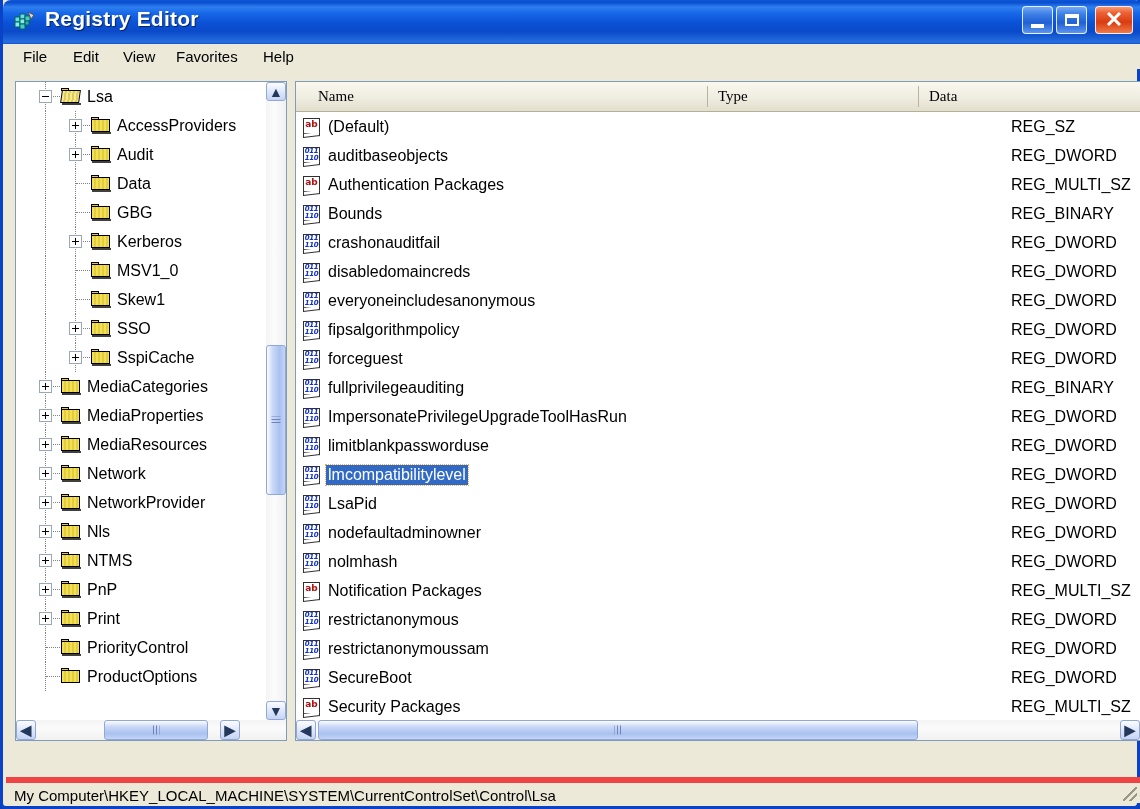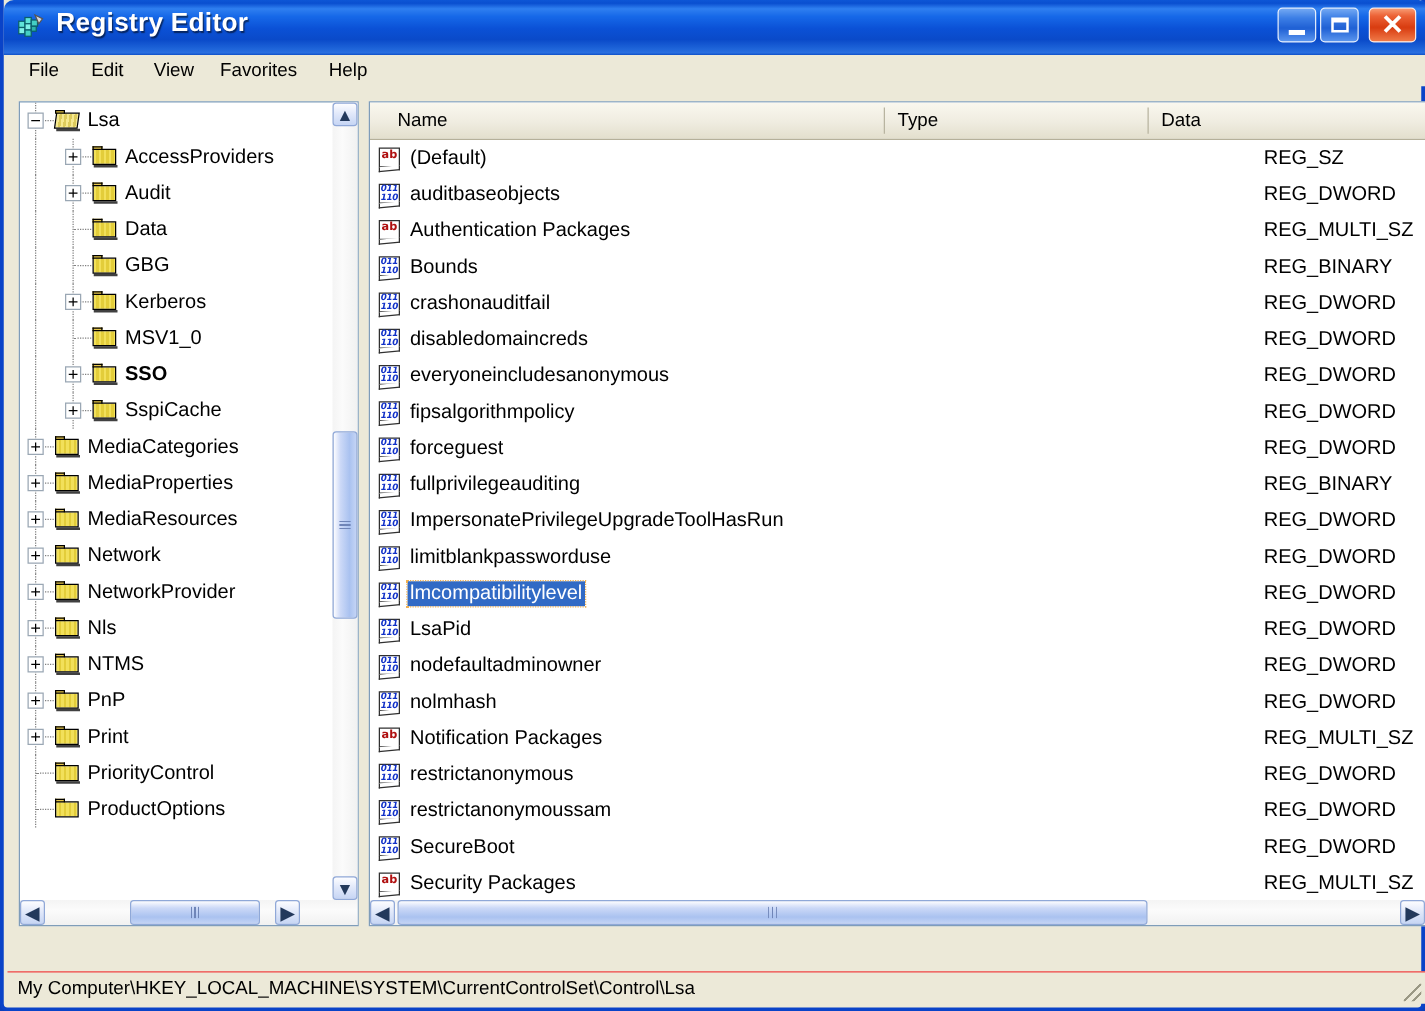--- a/index.html
+++ b/index.html
@@ -57,21 +57,21 @@
     font-size:15px;color:#000;padding:0 7px;cursor:default;
   }
   
   #tree-pane{
     position:absolute;left:12px;top:81px;width:272px;height:660px;
     background:#ffffff;
     border:1px solid #7f9db9;
     box-sizing:border-box;
     overflow:hidden;
   }
-  #tree-inner{position:absolute;left:0;top:0;width:252px;height:660px;overflow:hidden;}
+  #tree-inner{position:absolute;left:17px;top:0;width:252px;height:660px;overflow:hidden;}
   .trow{
     position:relative;height:29px;white-space:nowrap;
     font-size:16px;color:#000;
   }
   .tlabel{position:absolute;top:4px;font-size:16px;line-height:21px;color:#000;}
   .tdots{position:absolute;border-left:1px dotted #808080;}
   .thdot{position:absolute;border-top:1px dotted #808080;}
   .expander{
     position:absolute;width:13px;height:13px;
     background:#fff;border:1px solid #9aa7b4;
@@ -102,20 +102,21 @@
   #list-header{
     position:absolute;left:0;top:0;width:844px;height:30px;
     background:linear-gradient(180deg,#faf8ef 0%,#efece0 55%,#e3dfcd 100%);
     border-bottom:1px solid #b5b09a;
     box-sizing:border-box;
   }
   .hcell{
     position:absolute;top:0;height:29px;line-height:29px;
     font-size:15px;color:#000;padding-left:10px;
     box-sizing:border-box;
+    font-family:Liberation Serif, serif;
   }
   .hsep{position:absolute;top:4px;width:1px;height:21px;background:#b8b4a0;}
   #list-rows{position:absolute;left:0;top:30px;width:844px;height:628px;overflow:hidden;}
   .lrow{position:relative;height:29px;white-space:nowrap;}
   .lname{position:absolute;left:32px;top:5px;font-size:16px;line-height:20px;color:#000;}
   .ltype{position:absolute;left:715px;top:5px;font-size:16px;line-height:20px;color:#000;}
   .lrow.selected .lname{
     background:#316ac5;color:#fff;
     outline:1px dotted #f0b050;outline-offset:0px;
     padding:0 2px;left:30px;
@@ -163,21 +164,21 @@
   .arrow{position:absolute;left:0;top:0;width:100%;height:100%;
     color:#23395c;font-size:14px;font-weight:bold;text-align:center;line-height:18px;}
   .grip-v{position:absolute;left:50%;top:50%;transform:translate(-50%,-50%);width:9px;height:7px;
     background:repeating-linear-gradient(180deg,#6f85b8 0 1px,transparent 1px 3px);}
   .grip-h{position:absolute;left:50%;top:50%;transform:translate(-50%,-50%);width:7px;height:9px;
     background:repeating-linear-gradient(90deg,#6f85b8 0 1px,transparent 1px 3px);}
   
   #statusbar{
     position:absolute;left:3px;bottom:3px;width:1134px;height:26px;
     background:#ece9d8;
-    border-top:1px solid #ef4444;
+    border-top:6px solid #ef4444;
     box-sizing:border-box;
   }
   #status-text{
     position:absolute;left:8px;top:3px;font-size:15px;line-height:20px;color:#000;white-space:nowrap;
   }
   #grip{
     position:absolute;right:3px;bottom:2px;width:14px;height:14px;
     background:
       linear-gradient(135deg,transparent 45%,#9a9884 45%,#9a9884 55%,transparent 55%),
       linear-gradient(135deg,transparent 70%,#9a9884 70%,#9a9884 80%,transparent 80%);
@@ -301,27 +302,38 @@
             <span class="tab"></span>
             <span class="body"></span>
             <span class="shadow"></span>
           </div>
           <span class="tlabel" style="left: 84px;">MSV1_0</span>
         </div>
         <div class="trow">
           <span class="tdots" style="left: 12px; top: 0px; height: 29px;"></span>
           <span class="tdots" style="left: 42px; top: 0px; height: 29px;"></span>
           <span class="thdot" style="left: 43px; top: 14px; width: 14px;"></span>
+          <div class="folder" style="left: 58px; top: 6px;">
+            <span class="tab"></span>
+            <span class="body"></span>
+            <span class="shadow"></span>
+          </div>
+          <span class="tlabel" style="left: 84px;">Skew1</span>
+        </div>
+        <div class="trow">
+          <span class="tdots" style="left: 12px; top: 0px; height: 29px;"></span>
+          <span class="tdots" style="left: 42px; top: 0px; height: 29px;"></span>
+          <span class="thdot" style="left: 43px; top: 14px; width: 14px;"></span>
           <span class="expander plus" style="left: 36px; top: 8px;"></span>
           <div class="folder" style="left: 58px; top: 6px;">
             <span class="tab"></span>
             <span class="body"></span>
             <span class="shadow"></span>
           </div>
-          <span class="tlabel" style="left: 84px; font-weight: bold;">SSO</span>
+          <span class="tlabel" style="left: 84px;">SSO</span>
         </div>
         <div class="trow">
           <span class="tdots" style="left: 12px; top: 0px; height: 29px;"></span>
           <span class="tdots" style="left: 42px; top: 0px; height: 29px;"></span>
           <span class="thdot" style="left: 43px; top: 14px; width: 14px;"></span>
           <span class="expander plus" style="left: 36px; top: 8px;"></span>
           <div class="folder" style="left: 58px; top: 6px;">
             <span class="tab"></span>
             <span class="body"></span>
             <span class="shadow"></span>

